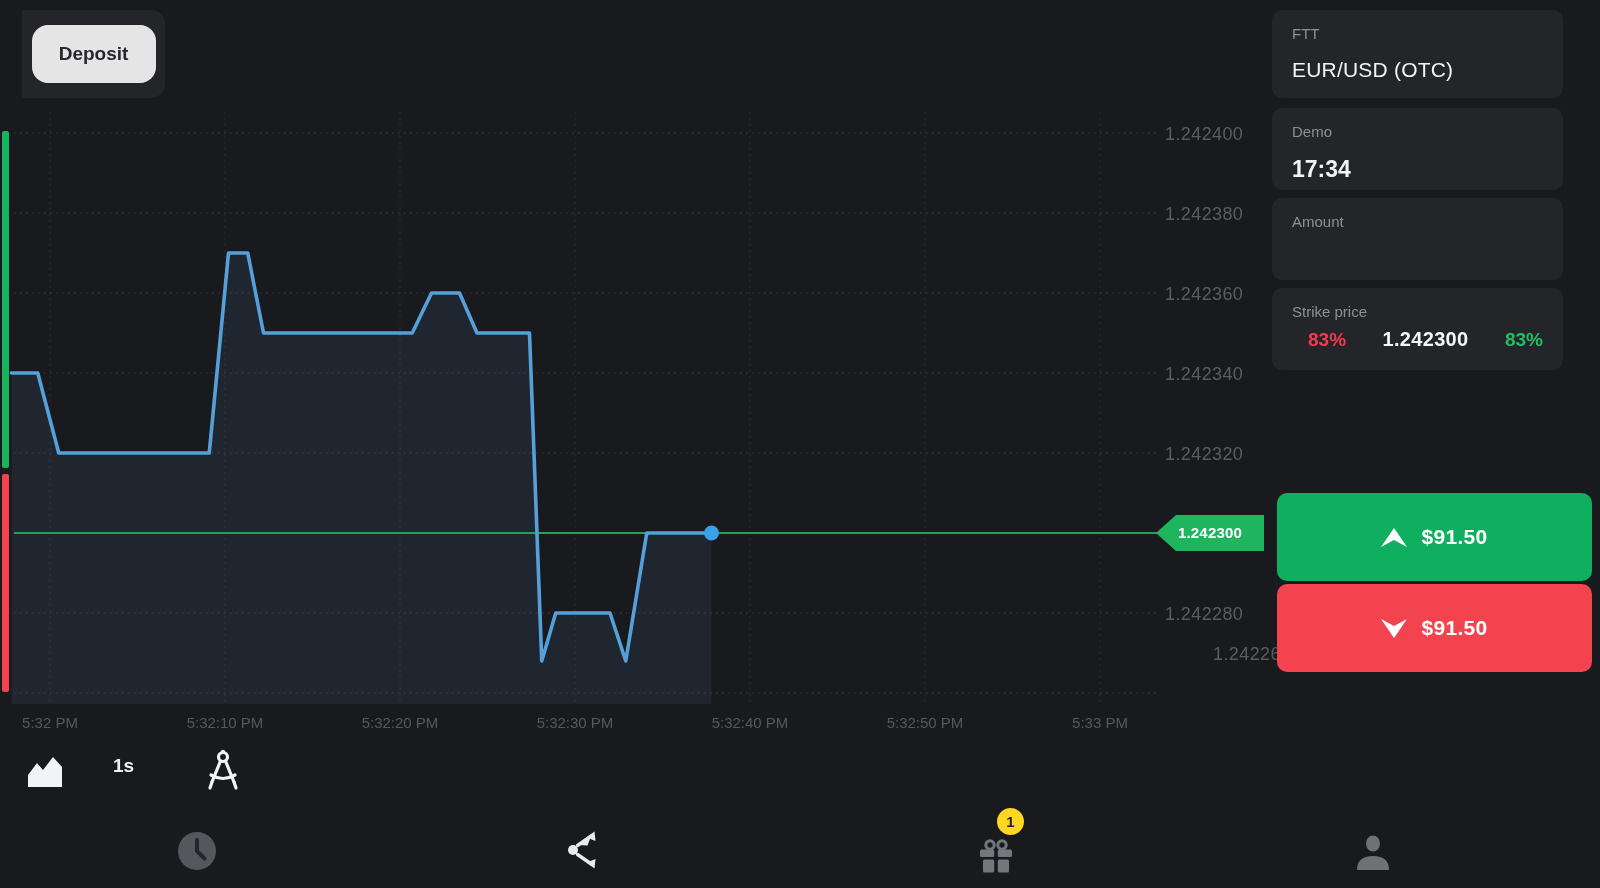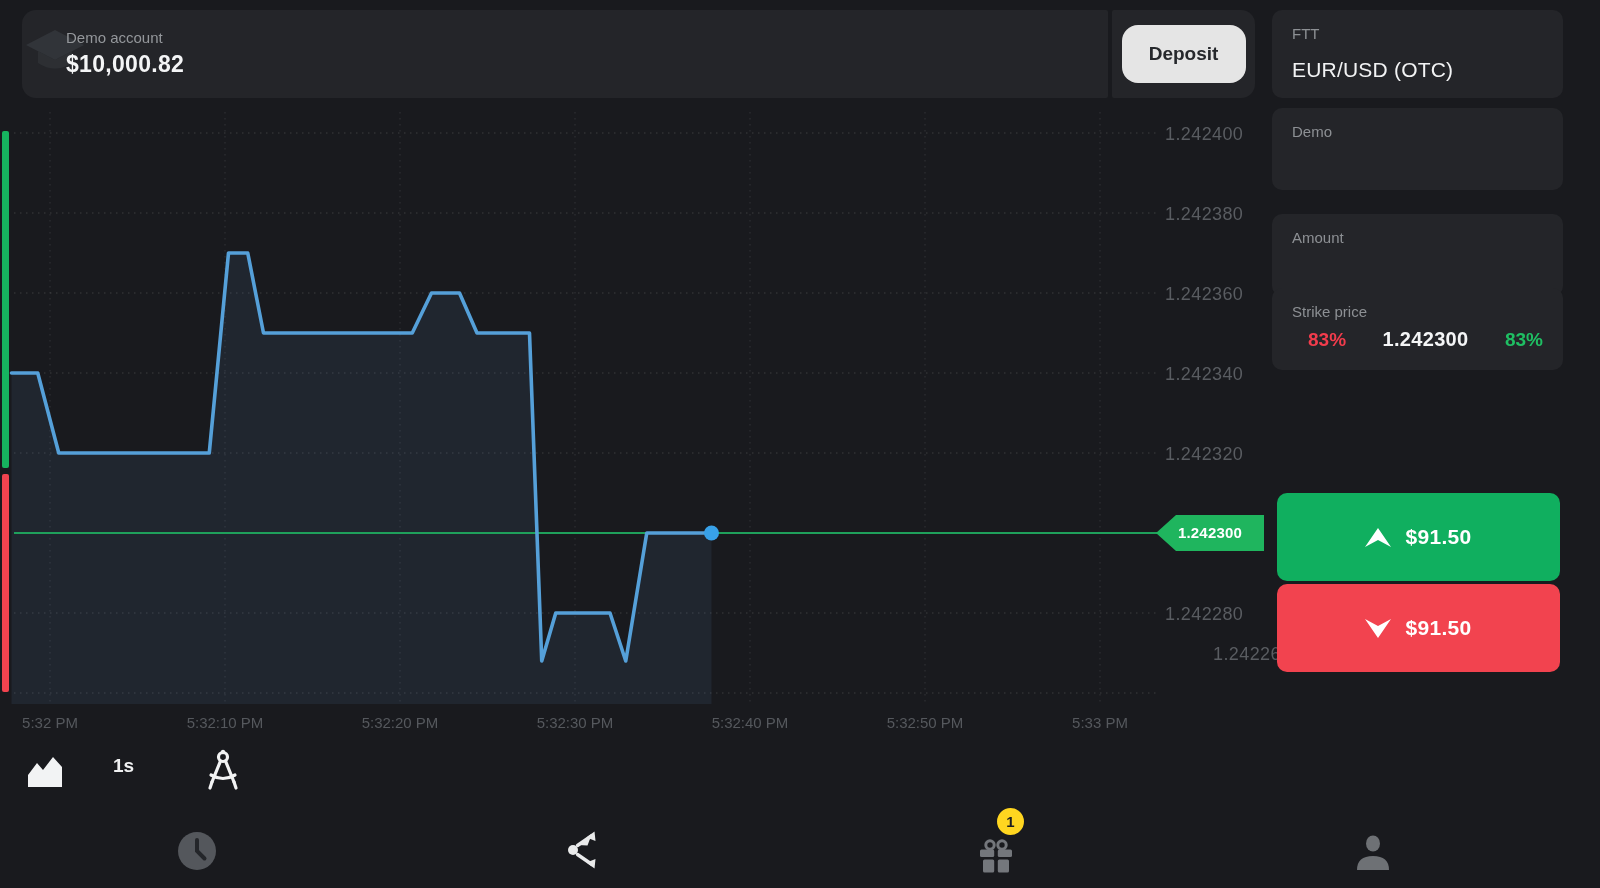--- a/index.html
+++ b/index.html
@@ -19,28 +19,28 @@
   .acct-balance{font-size:23px;font-weight:700;color:#f4f5f6;margin-top:5px;letter-spacing:.3px;}
   .deposit-btn{width:124px;height:58px;border:none;border-radius:16px;background:#e5e5e5;color:#26282c;
     font-family:inherit;font-size:19px;font-weight:700;cursor:pointer;}
   
   .card{position:absolute;left:1272px;width:291px;background:#242529;border-radius:10px;box-sizing:border-box;padding:15px 20px;}
   .card .c-label{font-size:15px;color:#8d9094;}
   .card .c-value{font-size:23px;font-weight:600;color:#f2f3f4;margin-top:16px;}
   #symbol-card{top:10px;height:88px;}
   #symbol-card .c-value{font-size:21px;font-weight:500;letter-spacing:.2px;}
   #time-card{top:108px;height:82px;}
-  #amount-card{top:214px;height:82px;}
+  #amount-card{top:198px;height:82px;}
   #strike-card{top:288px;height:82px;}
   .strike-row{display:flex;justify-content:space-between;align-items:baseline;margin-top:8px;margin-left:16px;}
   .pct-down{color:#f23c4c;font-size:19px;font-weight:600;}
   .pct-up{color:#1fbf63;font-size:19px;font-weight:600;}
   .strike-val{color:#f4f5f6;font-size:20px;font-weight:700;letter-spacing:.3px;}
   
-  .trade-btn{position:absolute;left:1277px;width:283px;height:88px;border:none;border-radius:10px;
+  .trade-btn{position:absolute;left:1277px;width:315px;height:88px;border:none;border-radius:10px;
     display:flex;align-items:center;justify-content:center;gap:14px;
     color:#fff;font-family:inherit;font-size:21px;font-weight:700;cursor:pointer;letter-spacing:.3px;}
   #buy-btn{top:493px;background:#10af5f;}
   #sell-btn{top:584px;background:#f2434f;}
   
   #chart{position:absolute;left:0;top:0;width:1264px;height:800px;}
   #chart svg{position:absolute;left:0;top:0;}
   .price-tick{position:absolute;left:1165px;width:95px;font-size:18px;color:#595c61;letter-spacing:.4px;}
   .time-tick{position:absolute;width:120px;text-align:center;transform:translateX(-50%);font-size:15px;color:#55585d;}
   #time-axis{position:absolute;left:0;top:714px;width:1264px;height:24px;}
@@ -104,42 +104,33 @@
       <div class="time-tick" style="left: 925px;">5:32:50 PM</div>
       <div class="time-tick" style="left: 1100px;">5:33 PM</div>
     </div>
   <div class="strike-tag" id="strike-tag" style="top: 515px;">1.242300</div>
 </div>
 
 <div class="vbar" id="vbar-green"></div>
 <div class="vbar" id="vbar-red"></div>
 
 <div class="topbar">
-  <div class="acct-section">
-    <svg class="cap-icon" width="62" height="60" viewBox="0 0 62 60">
-      <path d="M31 6 L60 21 L31 36 L2 21 Z" fill="#33363b"></path>
-      <path d="M14 27 v12 q17 11 34 0 v-12 l-17 9 z" fill="#2e3135"></path>
-    </svg>
-    <div class="acct-text">
-      <div class="acct-label">Demo account</div>
-      <div class="acct-balance">$10,000.82</div>
-    </div>
-  </div>
   <div class="dep-section">
     <button class="deposit-btn">Deposit</button>
   </div>
 </div>
 
 <div class="card" id="symbol-card">
   <div class="c-label">FTT</div>
   <div class="c-value">EUR/USD (OTC)</div>
 </div>
 
 <div class="card" id="time-card">
   <div class="c-label">Demo</div>
+  <div class="c-value">17:34</div>
 </div>
 
 <div class="card" id="amount-card">
   <div class="c-label">Amount</div>
 </div>
 
 <div class="card" id="strike-card">
   <div class="c-label">Strike price</div>
   <div class="strike-row">
     <span class="pct-down">83%</span>

